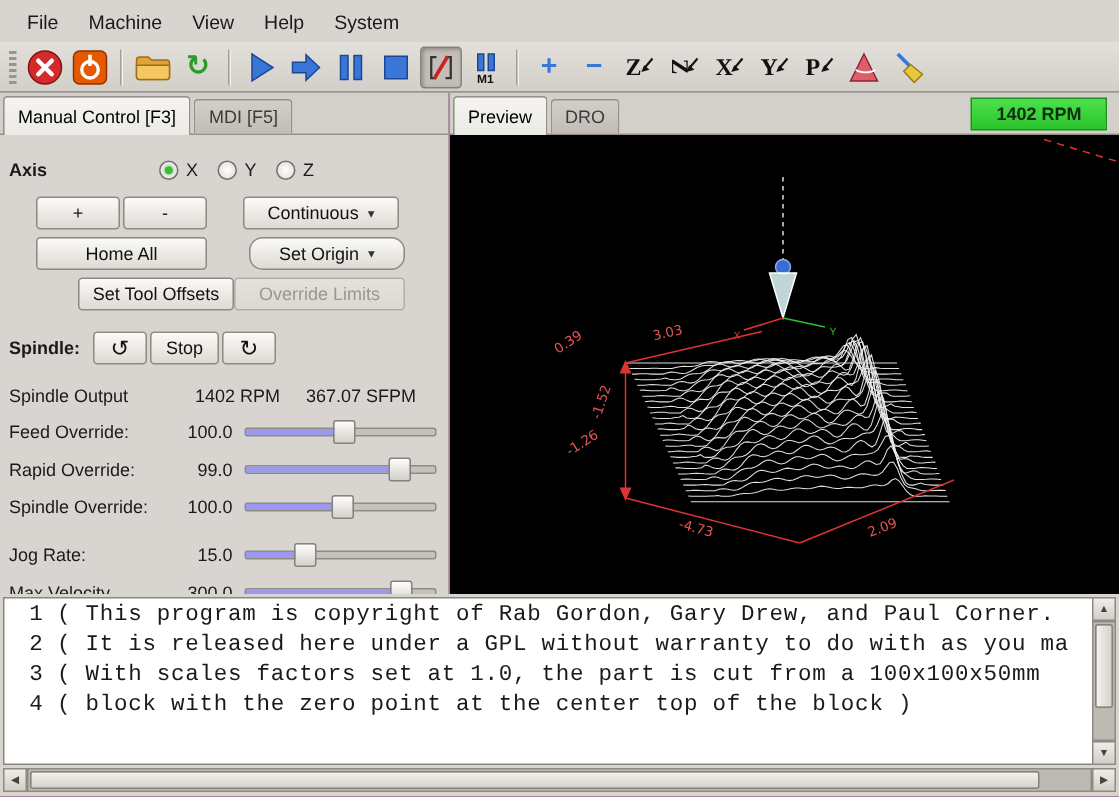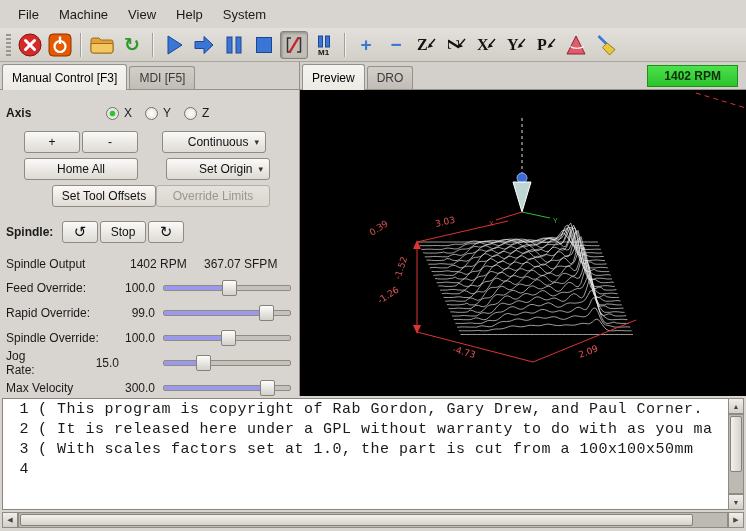--- a/index.html
+++ b/index.html
@@ -53,21 +53,21 @@
   .radio-item { display:flex; align-items:center; gap:5px; margin-right:13px; cursor:default; }
   .radio { width:13px; height:13px; border-radius:50%; border:1px solid #76726b;
            background:radial-gradient(#ffffff,#dedad4); position:relative; }
   .radio.sel::after { content:""; position:absolute; left:3px; top:3px; width:5px; height:5px;
                       border-radius:50%; background:#2ec42e; box-shadow:0 0 2px #1f8f1f; }
 
   .btn { height:22px; display:flex; align-items:center; justify-content:center;
          background:linear-gradient(#fbfaf8,#dedad4); border:1px solid #8f8b83;
          border-radius:3px; font-size:12px; color:#111; cursor:default; }
   .btn.disabled { color:#9b968e; border-color:#b3afa8; background:linear-gradient(#e5e2dd,#dbd7d1); }
-  .dd { justify-content:flex-end; padding:0 6px; }
+  .dd { justify-content:center; padding:0 6px; }
   .dd .arrow { font-size:9px; color:#333; margin-left:6px; }
 
   .slabel { flex:1; font-size:12px; }
   .sval { width:42px; text-align:right; margin-right:8px; font-size:12px; }
   .slider { position:relative; width:128px; height:18px; margin-right:2px; }
   .slider .track { position:absolute; left:0; right:0; top:6px; height:6px;
                    background:#c6c2bb; border:1px solid #8f8b83; border-radius:2px; }
   .slider .fill { position:absolute; left:1px; top:7px; height:4px;
                   width:calc(124px * var(--pct) / 100 + 2px); background:#9a99ec; }
   .slider .thumb { position:absolute; top:1px; width:15px; height:16px;
@@ -275,21 +275,21 @@
           <div class="btn" style="width:56px;">+</div>
           <div class="btn" style="width:56px;margin-left:2px;">-</div>
           <div class="btn dd" style="width:104px;margin-left:24px;">
             <span>Continuous</span>
             <span class="arrow">▾</span>
           </div>
         </div>
 
         <div class="row" style="height:24px;margin-top:3px;padding-left:18px;">
           <div class="btn" style="width:114px;">Home All</div>
-          <div class="btn dd" style="width:104px;margin-left:28px;">
+          <div class="btn dd" style="width:104px;margin-left:28px;border-radius:9px;">
             <span>Set Origin</span>
             <span class="arrow">▾</span>
           </div>
         </div>
 
         <div class="row" style="height:24px;margin-top:3px;padding-left:18px;">
           <div class="btn" style="width:104px;margin-left:28px;">Set Tool Offsets</div>
           <div class="btn disabled" style="width:114px;">Override Limits</div>
         </div>
 
@@ -333,21 +333,21 @@
         <div class="row" style="height:24px;margin-top:1px;">
           <span class="slabel">Spindle Override:</span>
           <span class="sval">100.0</span>
           <div class="slider" style="--pct: 51;">
             <div class="track"></div>
             <div class="fill"></div>
             <div class="thumb"></div>
           </div>
         </div>
 
-        <div class="row" style="height:24px;margin-top:1px;gap:36px;">
+        <div class="row" style="height:24px;margin-top:8px;">
           <span class="slabel">Jog Rate:</span>
           <span class="sval">15.0</span>
           <div class="slider" style="--pct: 29;">
             <div class="track"></div>
             <div class="fill"></div>
             <div class="thumb"></div>
           </div>
         </div>
 
         <div class="row" style="height:24px;margin-top:1px;">
@@ -449,20 +449,21 @@
         <div class="gline">
           <span class="lnum">2</span>
           <span class="ltext">( It is released here under a GPL without warranty to do with as you ma</span>
         </div>
         <div class="gline">
           <span class="lnum">3</span>
           <span class="ltext">( With scales factors set at 1.0, the part is cut from a 100x100x50mm</span>
         </div>
         <div class="gline">
           <span class="lnum">4</span>
+          <span class="ltext">( block with the zero point at the center top of the block )</span>
         </div>
       </div>
       <div class="vscroll">
         <div class="scroll-btn">▲</div>
         <div class="scroll-track">
           <div class="vthumb"></div>
         </div>
         <div class="scroll-btn">▼</div>
       </div>
     </div>

